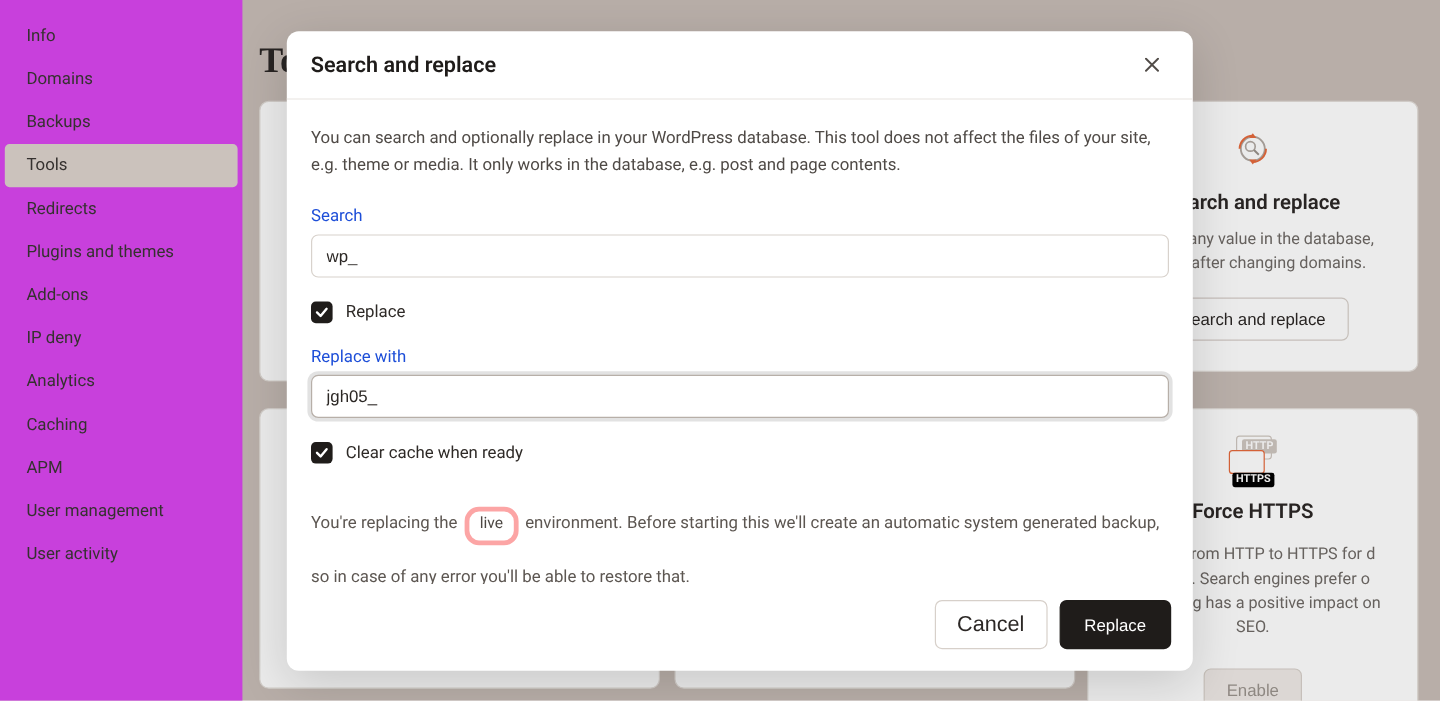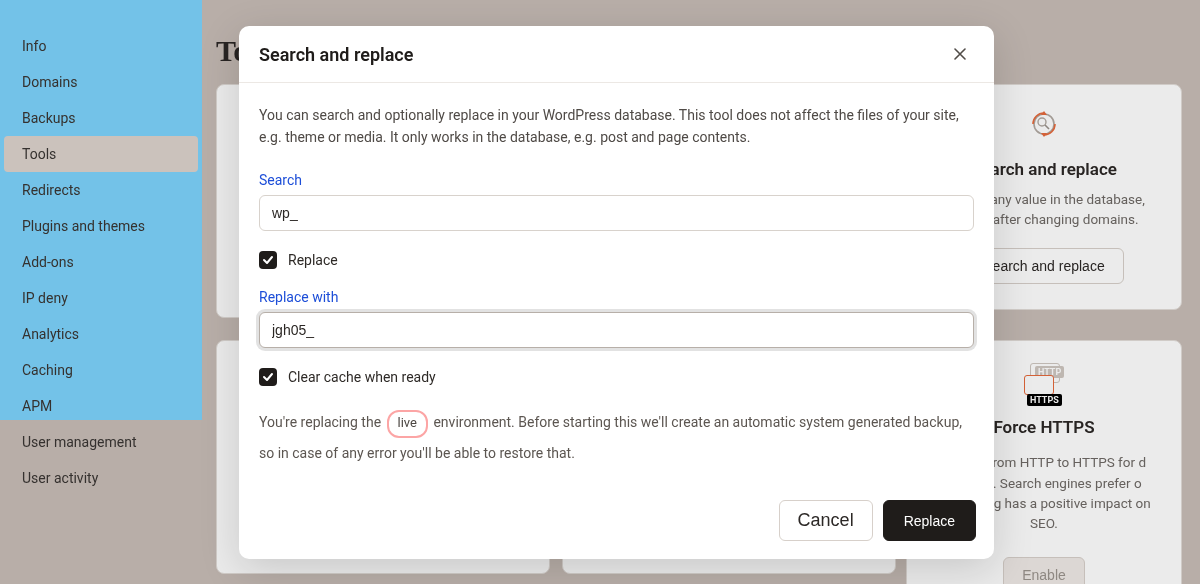--- a/index.html
+++ b/index.html
@@ -1,22 +1,22 @@
 <!DOCTYPE html>
 <html><head>
 <meta charset="utf-8">
 <style>
   * { box-sizing: border-box; margin: 0; padding: 0; }
   html, body { width: 1200px; height: 584px; overflow: hidden; font-family: -apple-system, BlinkMacSystemFont, "Segoe UI", Roboto, Helvetica, Arial, sans-serif; }
 
   .page { position: relative; width: 1200px; height: 584px; background: #c8bdb7; }
 
   .sidebar {
-    position: absolute; left: 0; top: 0; width: 202px; height: 420px;
-    background: #7dd3fc; padding-top: 28px;
+    position: absolute; left: 0; top: 0; width: 202px; height: 584px;
+    background: #d946ef; padding-top: 12px;
   }
   .sidebar-item {
     padding: 10px 18px; font-size: 14px; color: #3a3633; cursor: pointer;
   }
   .sidebar-item.active { background: #ddd3cd; border-radius: 4px; margin: 0 4px; }
   .sidebar-item:not(.active) { margin: 0 4px; }
 
   .content {
     position: absolute; left: 216px; top: 0; right: 0; bottom: 0;
   }
@@ -72,22 +72,22 @@
   .field-block { margin-bottom: 20px; }
   .checkbox-row { display: flex; align-items: center; gap: 11px; margin-bottom: 20px; }
   .checkbox {
     width: 18px; height: 18px; background: #1f1c1a; border-radius: 4px; display: flex;
     align-items: center; justify-content: center; cursor: pointer;
   }
   .checkbox svg { width: 12px; height: 12px; }
   .cb-label { font-size: 14px; color: #2e2a27; }
   .note { font-size: 14px; color: #5c5651; line-height: 1.6; }
   .pill {
-    display: inline-block; border: 2px solid #fca5a5; border-radius: 12px; padding: 1px 9px 2px;
-    font-size: 13px; color: #4c4743; margin: 4px 2px;
+    display: inline-block; border: 4px solid #fca5a5; border-radius: 12px; padding: 1px 9px 2px;
+    font-size: 13px; color: #4c4743; margin: 16px 2px;
   }
   .modal-footer {
     display: flex; justify-content: flex-end; gap: 10px; padding: 14px 18px 18px;
   }
   .btn-secondary {
     border: 1px solid #d7d0ca; background: #fff; color: #2c2826; font-size: 18px;
     padding: 9px 18px; border-radius: 6px; cursor: pointer;
   }
   .btn-primary {
     border: 1px solid #1f1c1a; background: #1f1c1a; color: #fff; font-size: 14px;

